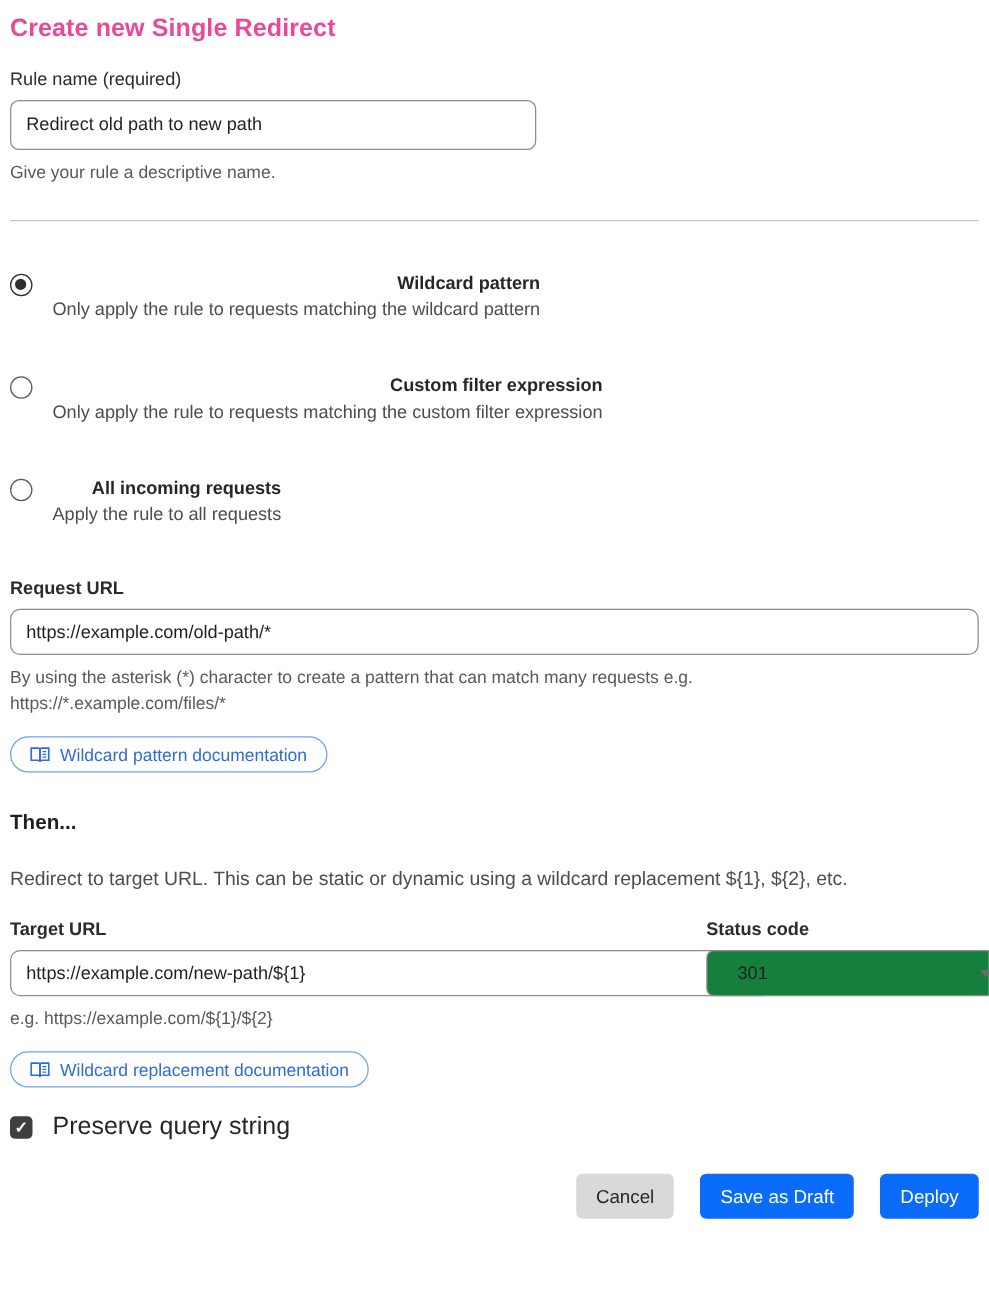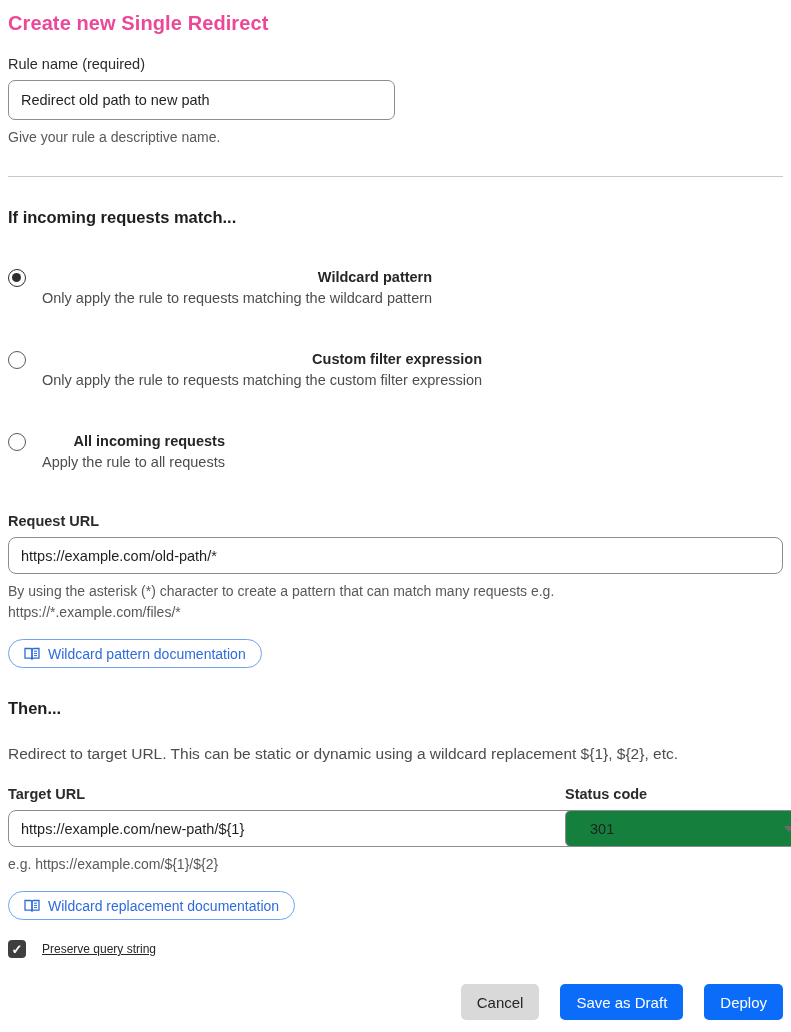--- a/index.html
+++ b/index.html
@@ -21,21 +21,21 @@
     font-size: 14.5px; color: #2b2b2b; margin-top: 21px;
   }
   .field-label.bold { font-weight: 700; }
 
   .text-input {
     display: block;
     font-family: "Liberation Sans", sans-serif;
     font-size: 14.5px; color: #1f1f1f;
     border: 1px solid #8d8d8d; border-radius: 7px;
     padding: 0 12px; height: 40px; margin-top: 8px;
-    background: #fff; outline: none; width: 387px;
+    background: #fff; outline: none; width: 421px;
   }
   .text-input.wide { width: 775px; height: 37px; border-radius: 8px; }
   .text-input.target { width: 611px; height: 37px; border-radius: 8px; }
 
   .help-text {
     font-size: 14px; color: #595959; margin-top: 7px; line-height: 21px;
   }
 
   hr.divider {
     border: none; border-top: 1px solid #c8c8c8;
@@ -91,21 +91,21 @@
     border-left: 5px solid transparent; border-right: 5px solid transparent;
     border-top: 6px solid #6b6b6b;
   }
 
   .checkbox-row { display: flex; align-items: center; margin-top: 20px; cursor: pointer; }
   .checkbox-box {
     width: 18px; height: 18px; border-radius: 4px; background: #3f3f3f;
     color: #ffffff; display: flex; align-items: center; justify-content: center;
     font-size: 13px; font-weight: 700; flex: 0 0 18px;
   }
-  .checkbox-label { font-size: 12px; color: #262626; margin-left: 16px; text-decoration: underline; }
+  .checkbox-label { font-size: 20px; color: #262626; margin-left: 16px; }
 
   .footer-buttons {
     display: flex; justify-content: flex-end; gap: 21px; margin-top: 26px;
   }
   .btn {
     font-family: "Liberation Sans", sans-serif;
     font-size: 15px; border: none; border-radius: 5px;
     height: 36px; padding: 0 16px; cursor: pointer;
   }
   .btn-secondary { background: #d9d9d9; color: #262626; }
@@ -117,21 +117,20 @@
 <div class="page">
 
   <h1 class="page-title">Create new Single Redirect</h1>
 
   <div class="field-label">Rule name (required)</div>
   <input class="text-input" type="text" value="Redirect old path to new path" style="">
   <div class="help-text">Give your rule a descriptive name.</div>
 
   <hr class="divider">
 
-  <div class="section-heading">If incoming requests match...</div>
 
   <div class="radio-group">
 
     <div class="radio-row selected">
       <div class="radio-circle"></div>
       <div class="radio-texts">
         <div class="radio-label">Wildcard pattern</div>
         <div class="radio-desc">Only apply the rule to requests matching the wildcard pattern</div>
       </div>
     </div>

